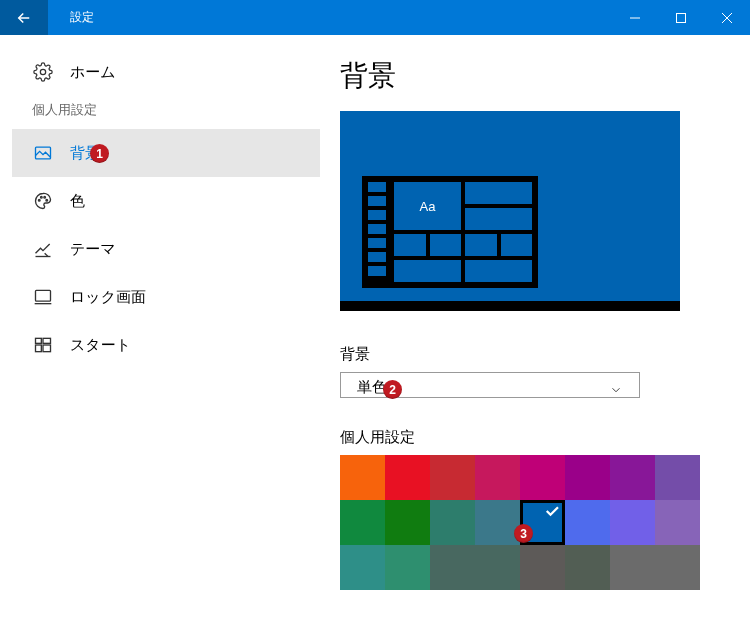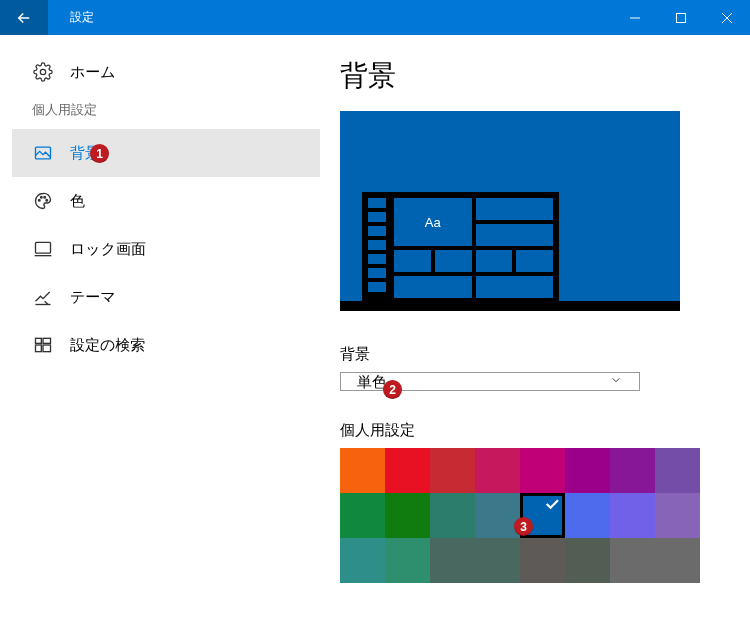--- a/index.html
+++ b/index.html
@@ -38,36 +38,36 @@
   .nav-item:not(.active) .nav-icon { color:#333; }
 
   
   .content { flex:1; padding: 22px 30px 0 20px; overflow: hidden; }
   .page-title { font-size: 28px; font-weight: 400; margin-bottom: 16px; }
 
   .preview {
     width: 340px; height: 200px; background: #0063b1; position: relative; margin-bottom: 34px;
   }
   .taskbar-preview { position:absolute; left:0; right:0; bottom:0; height:10px; background:#000; }
-  .start-preview { position:absolute; left:22px; bottom:7px; width:197px; height:112px; background:#000; }
+  .start-preview { position:absolute; left:22px; bottom:23px; width:176px; height:112px; background:#000; }
   .start-preview .left-col { position:absolute; left:6px; top:6px; bottom:6px; width:18px; display:flex; flex-direction:column; gap:4px; }
   .start-preview .left-col div { height:10px; background:#0063b1; }
   .start-tiles { position:absolute; left:32px; top:6px; right:6px; bottom:6px; display:flex; gap:4px; }
   .tile-col { display:flex; flex-direction:column; gap:4px; flex:1; }
   .tile { background:#0063b1; }
   .t-lg { height:48px; }
   .t-sm { height:22px; }
   .t-sm2 { height:22px; }
   .aa { color:#fff; font-size:13px; display:flex; align-items:center; justify-content:center; }
   .row2 { display:flex; gap:4px; height:22px; }
   .row2 .tile { flex:1; height:22px; }
 
   .section-label { font-size:15px; margin-bottom: 8px; }
   .select-box {
-    width: 300px; height: 19px; border:1px solid #999; display:flex; align-items:flex-start; padding:0 16px; justify-content:space-between; font-size:15px; cursor:default; margin-bottom: 30px;
+    width: 300px; height: 26px; border:1px solid #999; display:flex; align-items:flex-end; padding:0 16px; justify-content:space-between; font-size:15px; cursor:default; margin-bottom: 30px;
   }
   .chev { width:14px; height:14px; display:flex; align-items:center; justify-content:center; }
 
   .swatch-grid { display:flex; flex-wrap:wrap; width: 360px; gap:0; }
   .swatch { width:45px; height:45px; position:relative; cursor:default; }
   .swatch.selected { outline:3px solid #000; outline-offset:-3px; }
   .swatch.selected .check { position:absolute; top:2px; right:4px; width:18px; height:18px; color:#fff; }
 
   
   .badge {
@@ -144,48 +144,48 @@
               <circle cx="14" cy="7.5" r="1"></circle>
               <circle cx="16.5" cy="11" r="1"></circle>
             </svg>
         </span>
         <span>色</span>
       </div>
 
       <div class="nav-item">
         <span class="nav-icon">
           <svg width="20" height="20" viewBox="0 0 24 24" fill="none" stroke="#333" stroke-width="1.6">
-              <rect x="3" y="4" width="18" height="13" rx="1"></rect>
-              <line x1="2" y1="20" x2="22" y2="20"></line>
-            </svg>
-        </span>
-        <span>ロック画面</span>
-      </div>
-
-      <div class="nav-item">
-        <span class="nav-icon">
-          <svg width="20" height="20" viewBox="0 0 24 24" fill="none" stroke="#333" stroke-width="1.6">
               <path d="M3 17l6-6 3 3L20 6"></path>
               <path d="M3 21h18"></path>
               <path d="M14 17l4 4"></path>
             </svg>
         </span>
         <span>テーマ</span>
+      </div>
+
+      <div class="nav-item">
+        <span class="nav-icon">
+          <svg width="20" height="20" viewBox="0 0 24 24" fill="none" stroke="#333" stroke-width="1.6">
+              <rect x="3" y="4" width="18" height="13" rx="1"></rect>
+              <line x1="2" y1="20" x2="22" y2="20"></line>
+            </svg>
+        </span>
+        <span>ロック画面</span>
       </div>
 
       <div class="nav-item">
         <span class="nav-icon">
           <svg width="20" height="20" viewBox="0 0 24 24" fill="none" stroke="#333" stroke-width="1.6">
               <rect x="3" y="4" width="7" height="6"></rect>
               <rect x="12" y="4" width="9" height="6"></rect>
               <rect x="3" y="12" width="7" height="8"></rect>
               <rect x="12" y="12" width="9" height="8"></rect>
             </svg>
         </span>
-        <span>設定の検索</span>
+        <span>スタート</span>
       </div>
 
 
     </div>
 
     <div class="content">
       <div class="page-title">背景</div>
 
       <div class="preview">
         <div class="start-preview">

